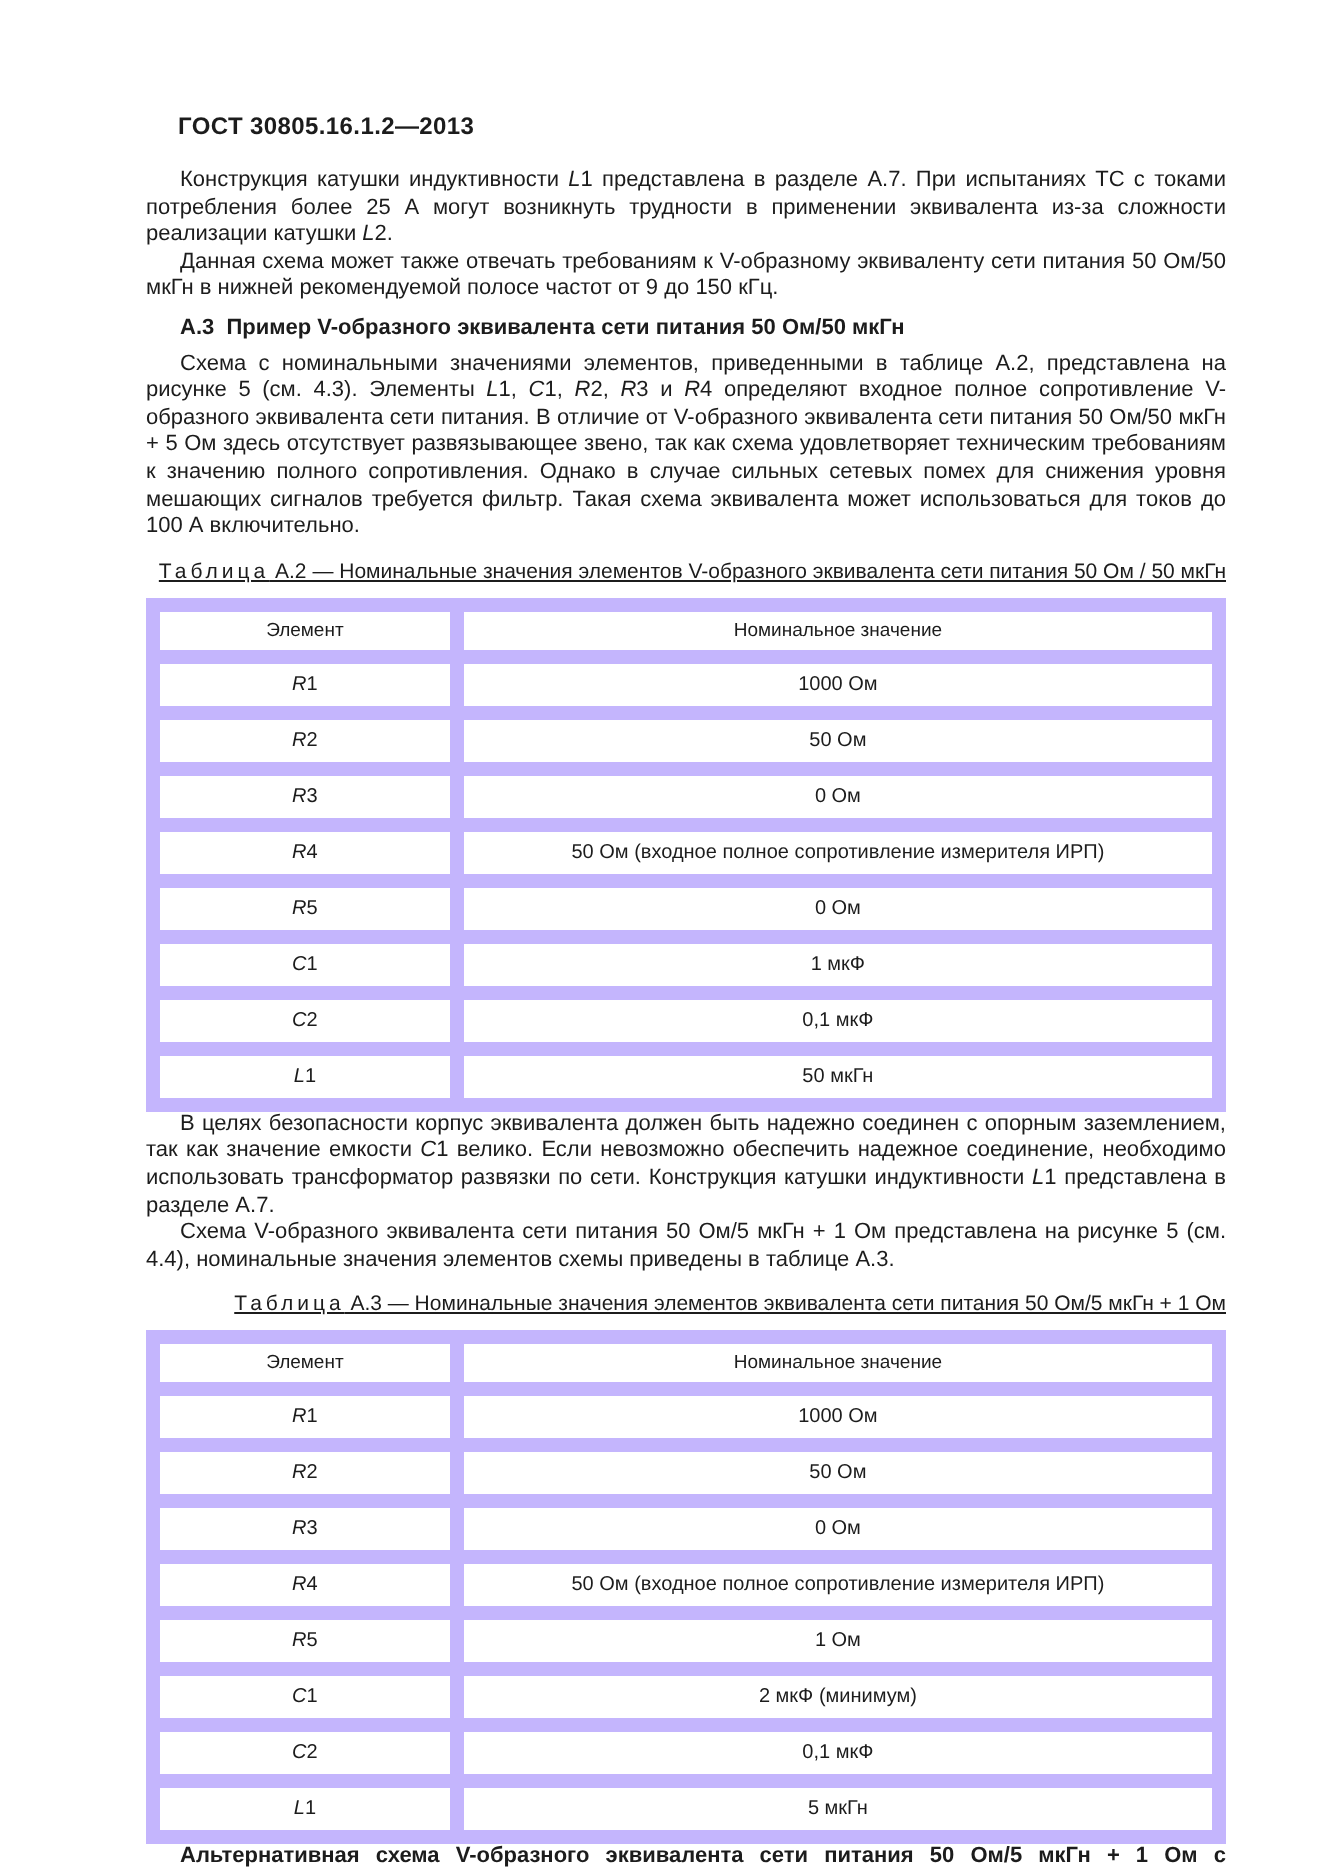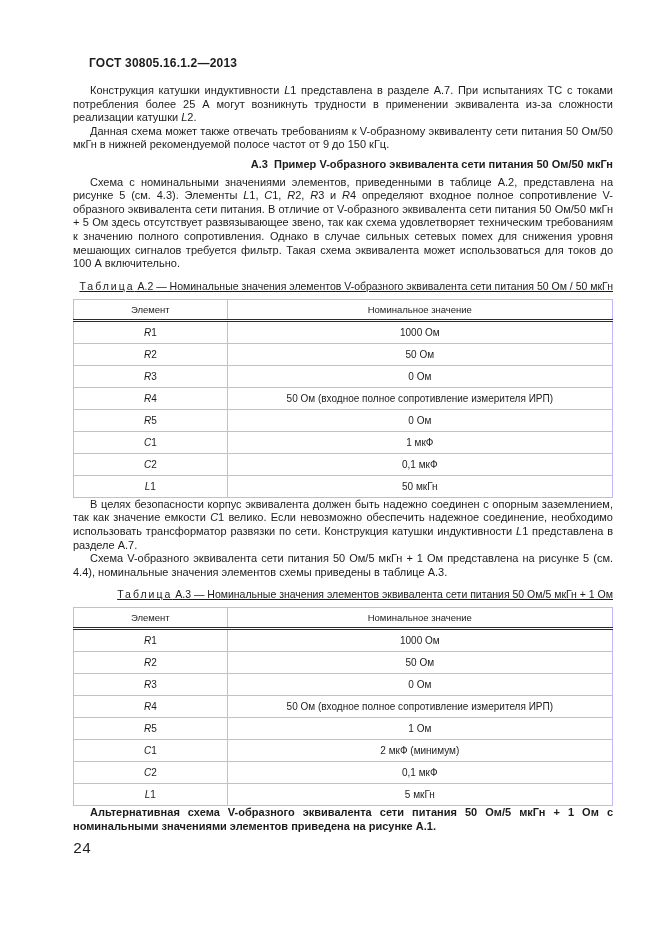--- a/index.html
+++ b/index.html
@@ -29,42 +29,42 @@
     font-size: 11px;
     line-height: 13.6px;
     text-align: justify;
     margin: 0;
   }
   p.indent { text-indent: 17px; }
   p.heading {
     font-size: 11px;
     font-weight: bold;
     line-height: 13.6px;
-    text-align: right;
+    text-align: left;
     margin: 6px 0 4px 0;
     text-indent: 17px;
   }
   p.caption {
     font-size: 10.5px;
     line-height: 13px;
     text-align: right;
     margin: 9px 0 6px 0;
     text-decoration: underline;
   }
   .cap-label { letter-spacing: 2px; }
   table.gost-table {
     width: 100%;
     border-collapse: collapse;
     table-layout: fixed;
     margin: 0 0 0 0;
   }
   table.gost-table col.c1 { width: 28.5%; }
   table.gost-table th,
   table.gost-table td {
-    border: 1px solid #c4b5fd;
+    border: 7px solid #c4b5fd;
     text-align: center;
     vertical-align: middle;
     font-weight: normal;
     font-size: 10px;
     line-height: 11px;
     padding: 5px 8px;
   }
   table.gost-table thead th {
     font-size: 9.5px;
     padding: 4px 8px;

